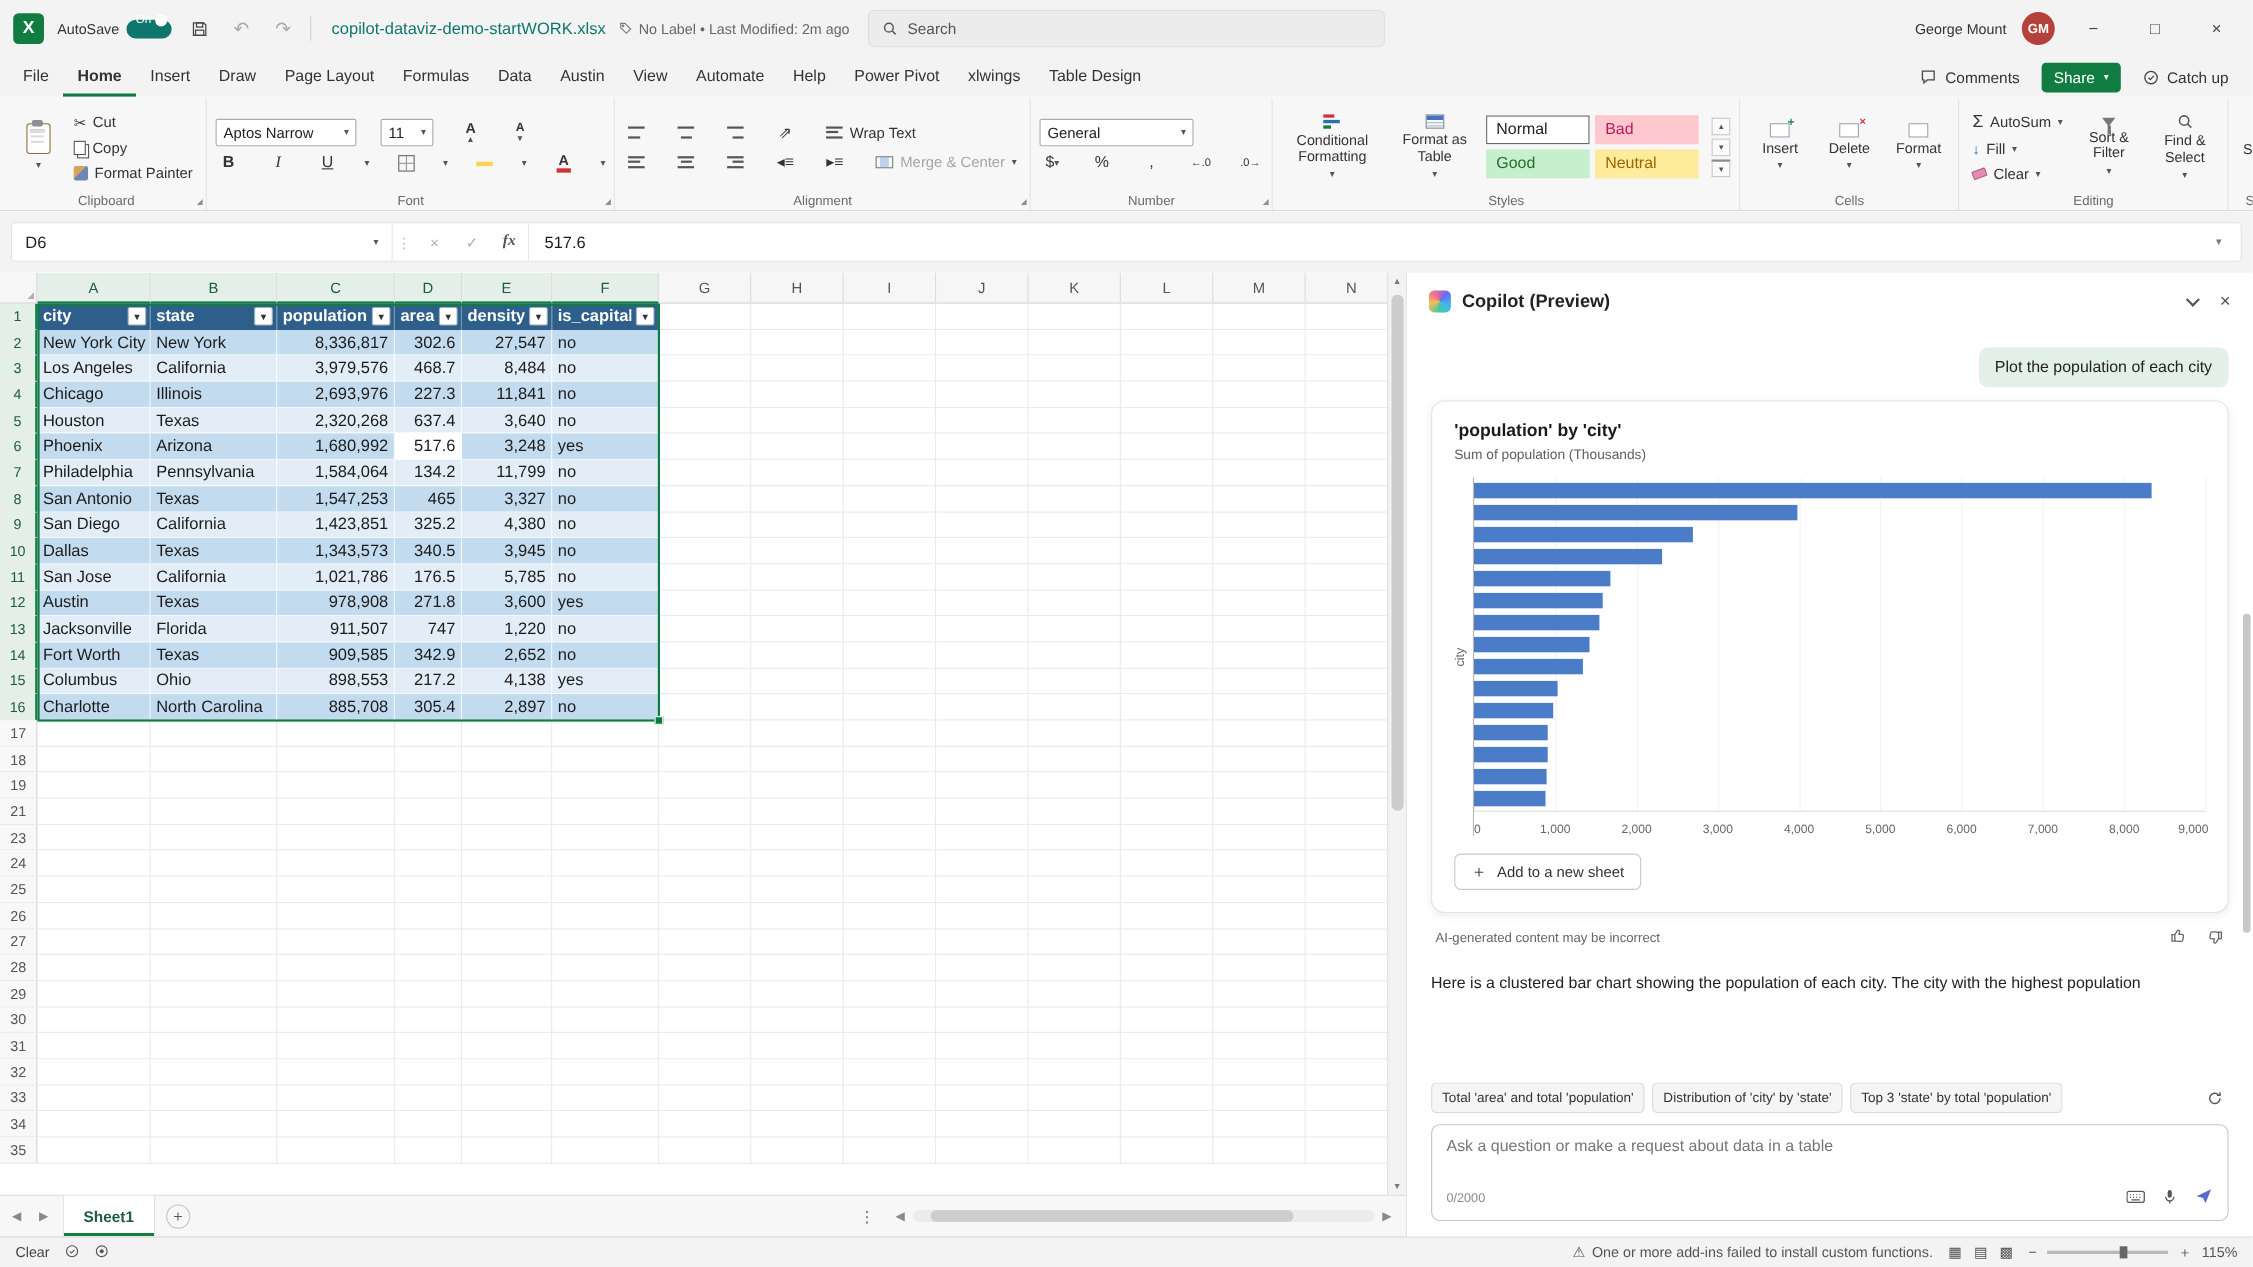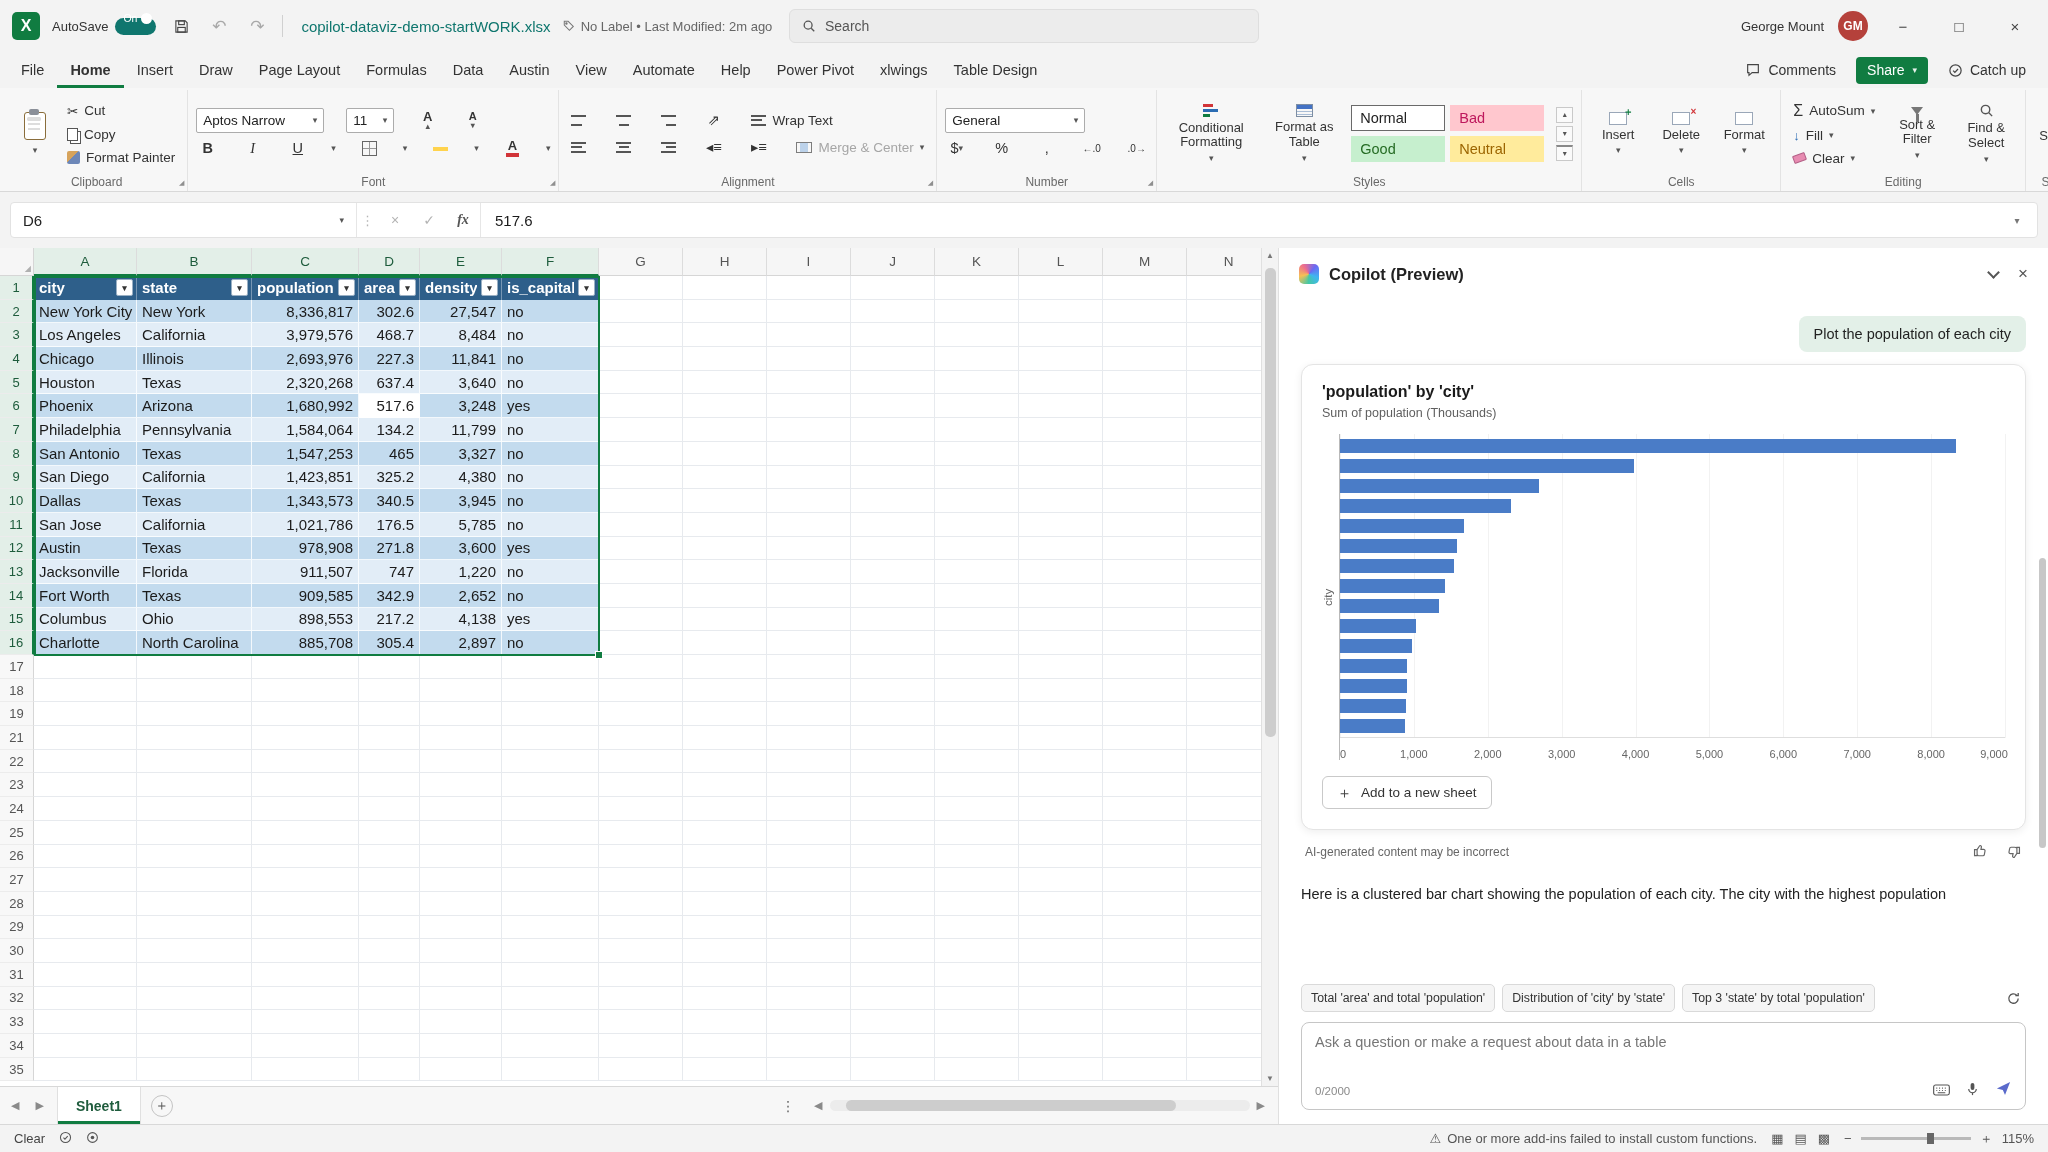--- a/index.html
+++ b/index.html
@@ -1024,37 +1024,20 @@
                 <div class="cell empty" style="width: 84px;"></div>
                 <div class="cell empty" style="width: 84px;"></div>
                 <div class="cell empty" style="width: 84px;"></div>
                 <div class="cell empty" style="width: 84px;"></div>
                 <div class="cell empty" style="width: 84px;"></div>
                 <div class="cell empty" style="width: 84px;"></div>
                 <div class="cell empty" style="width: 84px;"></div>
                 <div class="cell empty" style="width: 84px;"></div>
               </div>
               <div class="grow">
-                <div class="rownum">22</div>
-                <div class="cell empty" style="width: 103px;"></div>
-                <div class="cell empty" style="width: 115px;"></div>
-                <div class="cell empty" style="width: 107px;"></div>
-                <div class="cell empty" style="width: 61px;"></div>
-                <div class="cell empty" style="width: 82px;"></div>
-                <div class="cell empty" style="width: 97px;"></div>
-                <div class="cell empty" style="width: 84px;"></div>
-                <div class="cell empty" style="width: 84px;"></div>
-                <div class="cell empty" style="width: 84px;"></div>
-                <div class="cell empty" style="width: 84px;"></div>
-                <div class="cell empty" style="width: 84px;"></div>
-                <div class="cell empty" style="width: 84px;"></div>
-                <div class="cell empty" style="width: 84px;"></div>
-                <div class="cell empty" style="width: 84px;"></div>
-              </div>
-              <div class="grow">
                 <div class="rownum">23</div>
                 <div class="cell empty" style="width: 103px;"></div>
                 <div class="cell empty" style="width: 115px;"></div>
                 <div class="cell empty" style="width: 107px;"></div>
                 <div class="cell empty" style="width: 61px;"></div>
                 <div class="cell empty" style="width: 82px;"></div>
                 <div class="cell empty" style="width: 97px;"></div>
                 <div class="cell empty" style="width: 84px;"></div>
                 <div class="cell empty" style="width: 84px;"></div>
                 <div class="cell empty" style="width: 84px;"></div>

